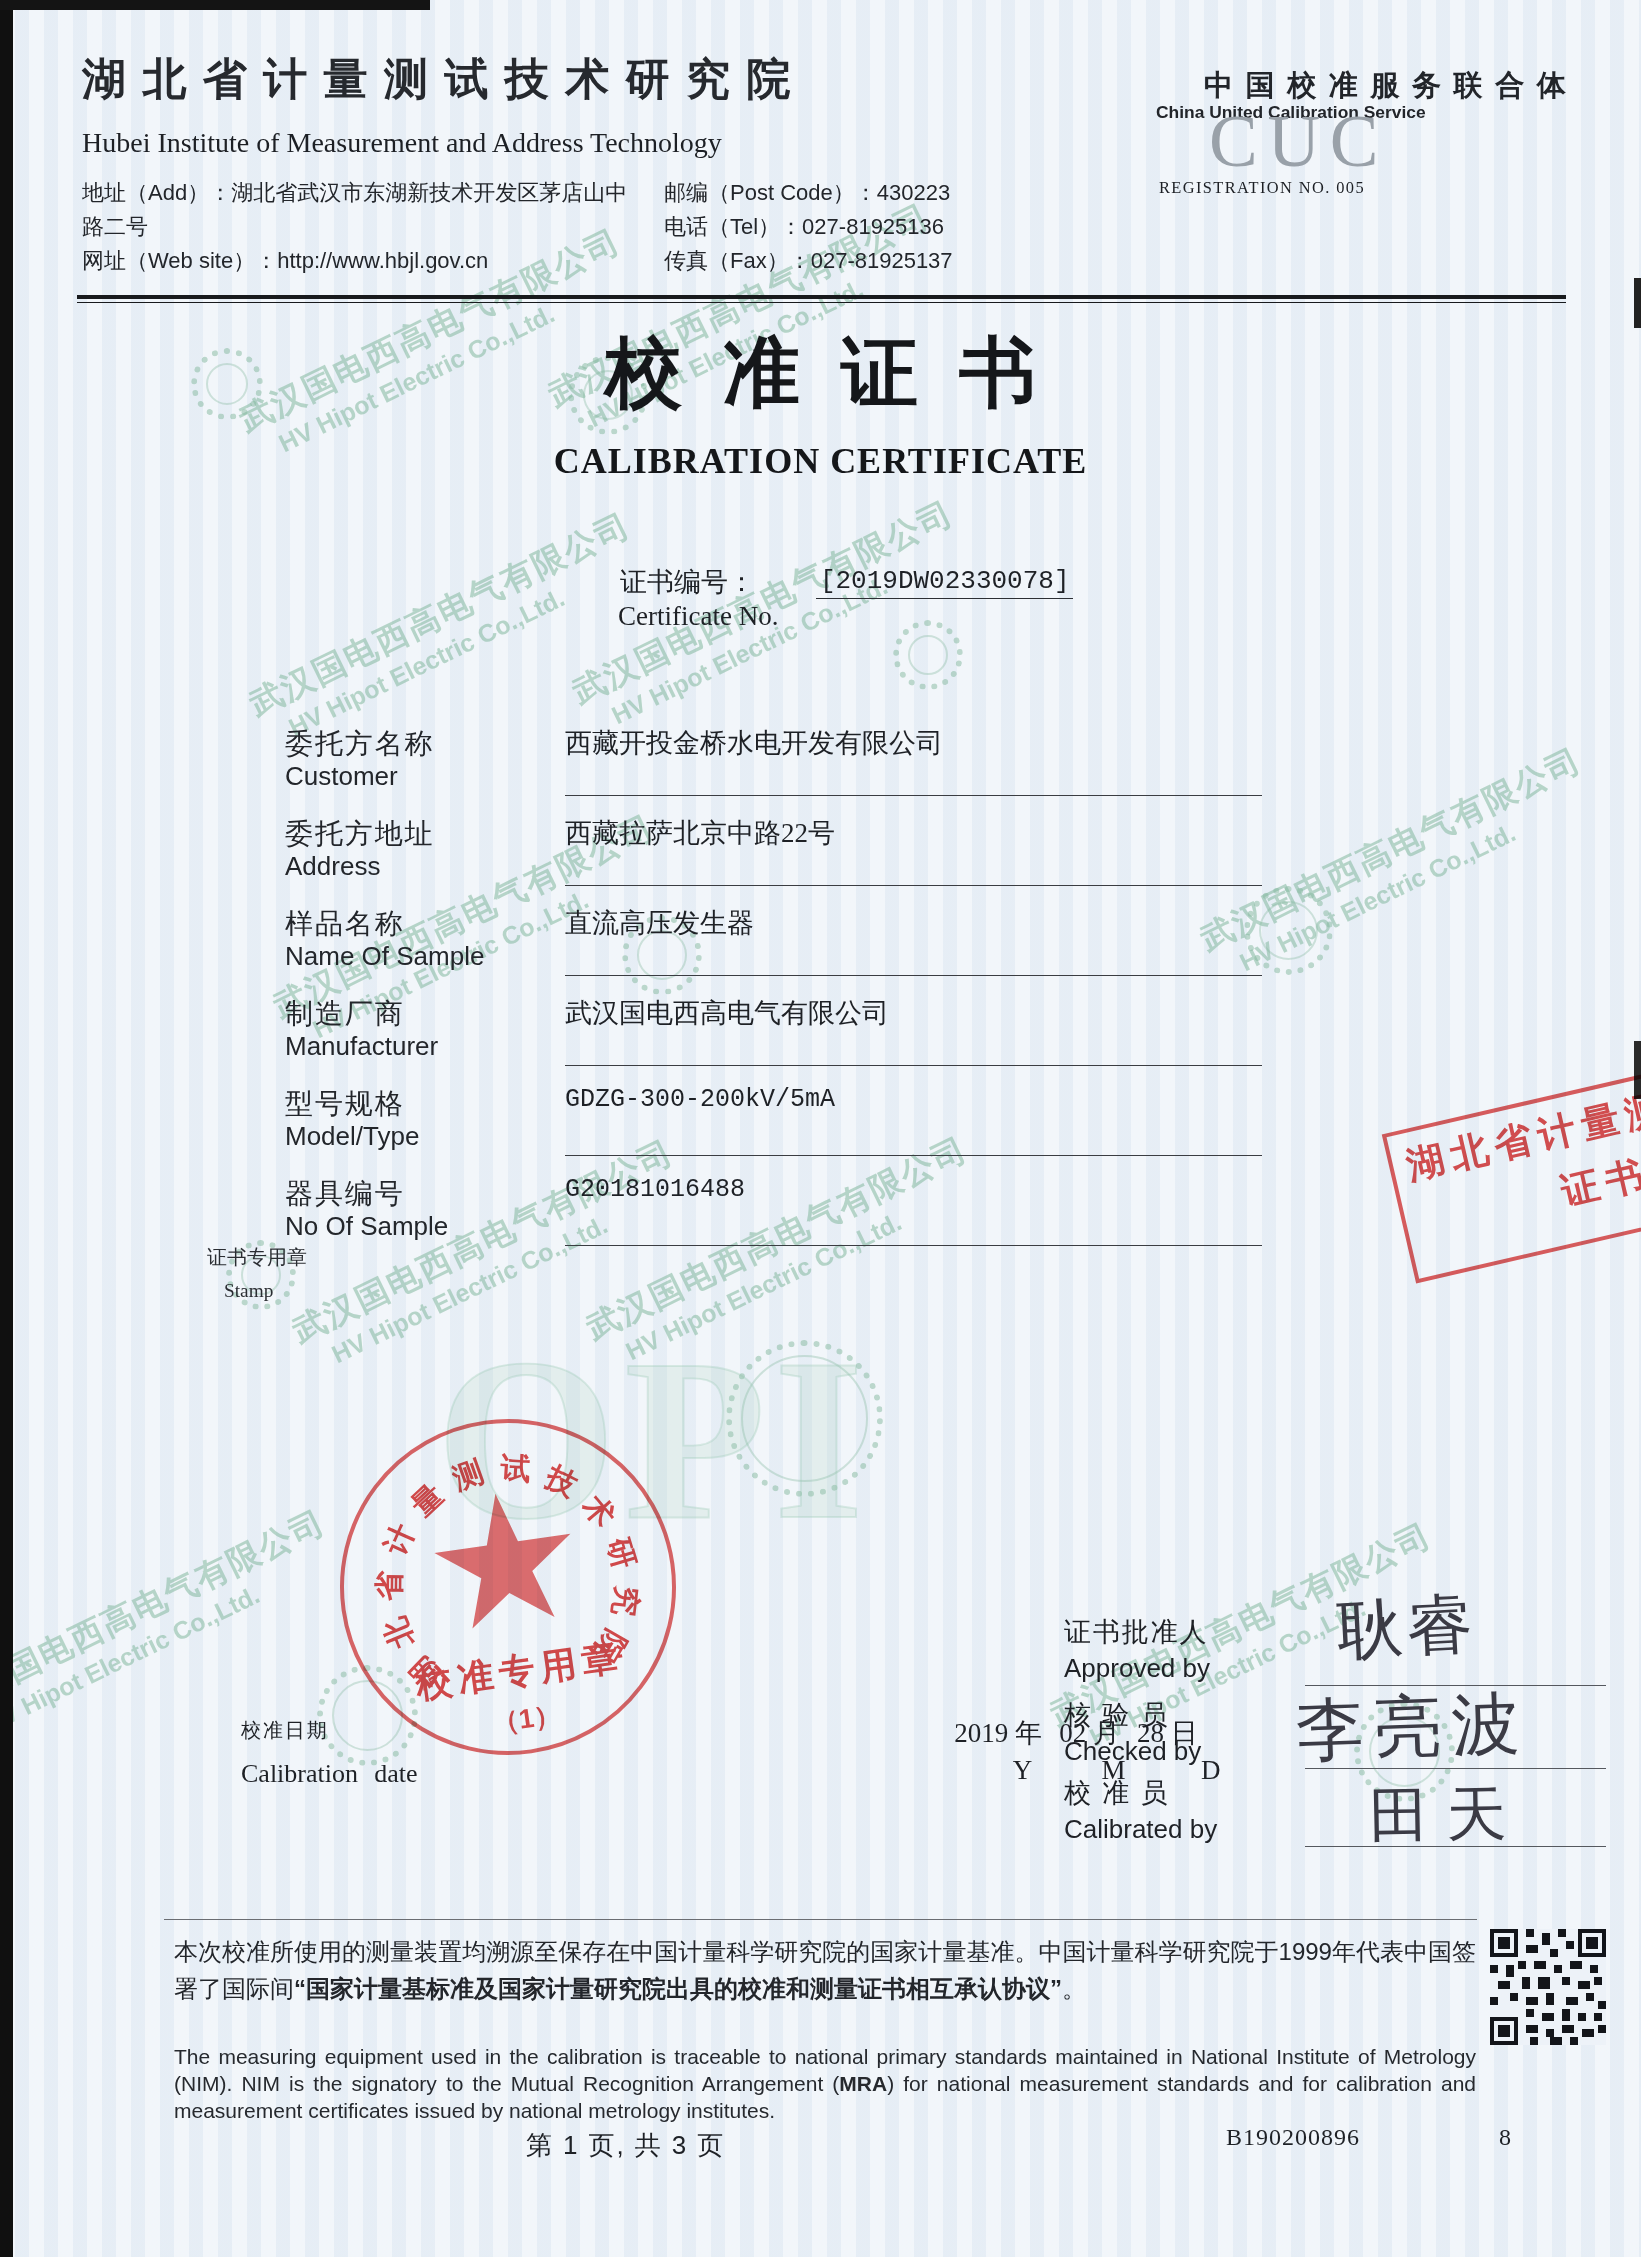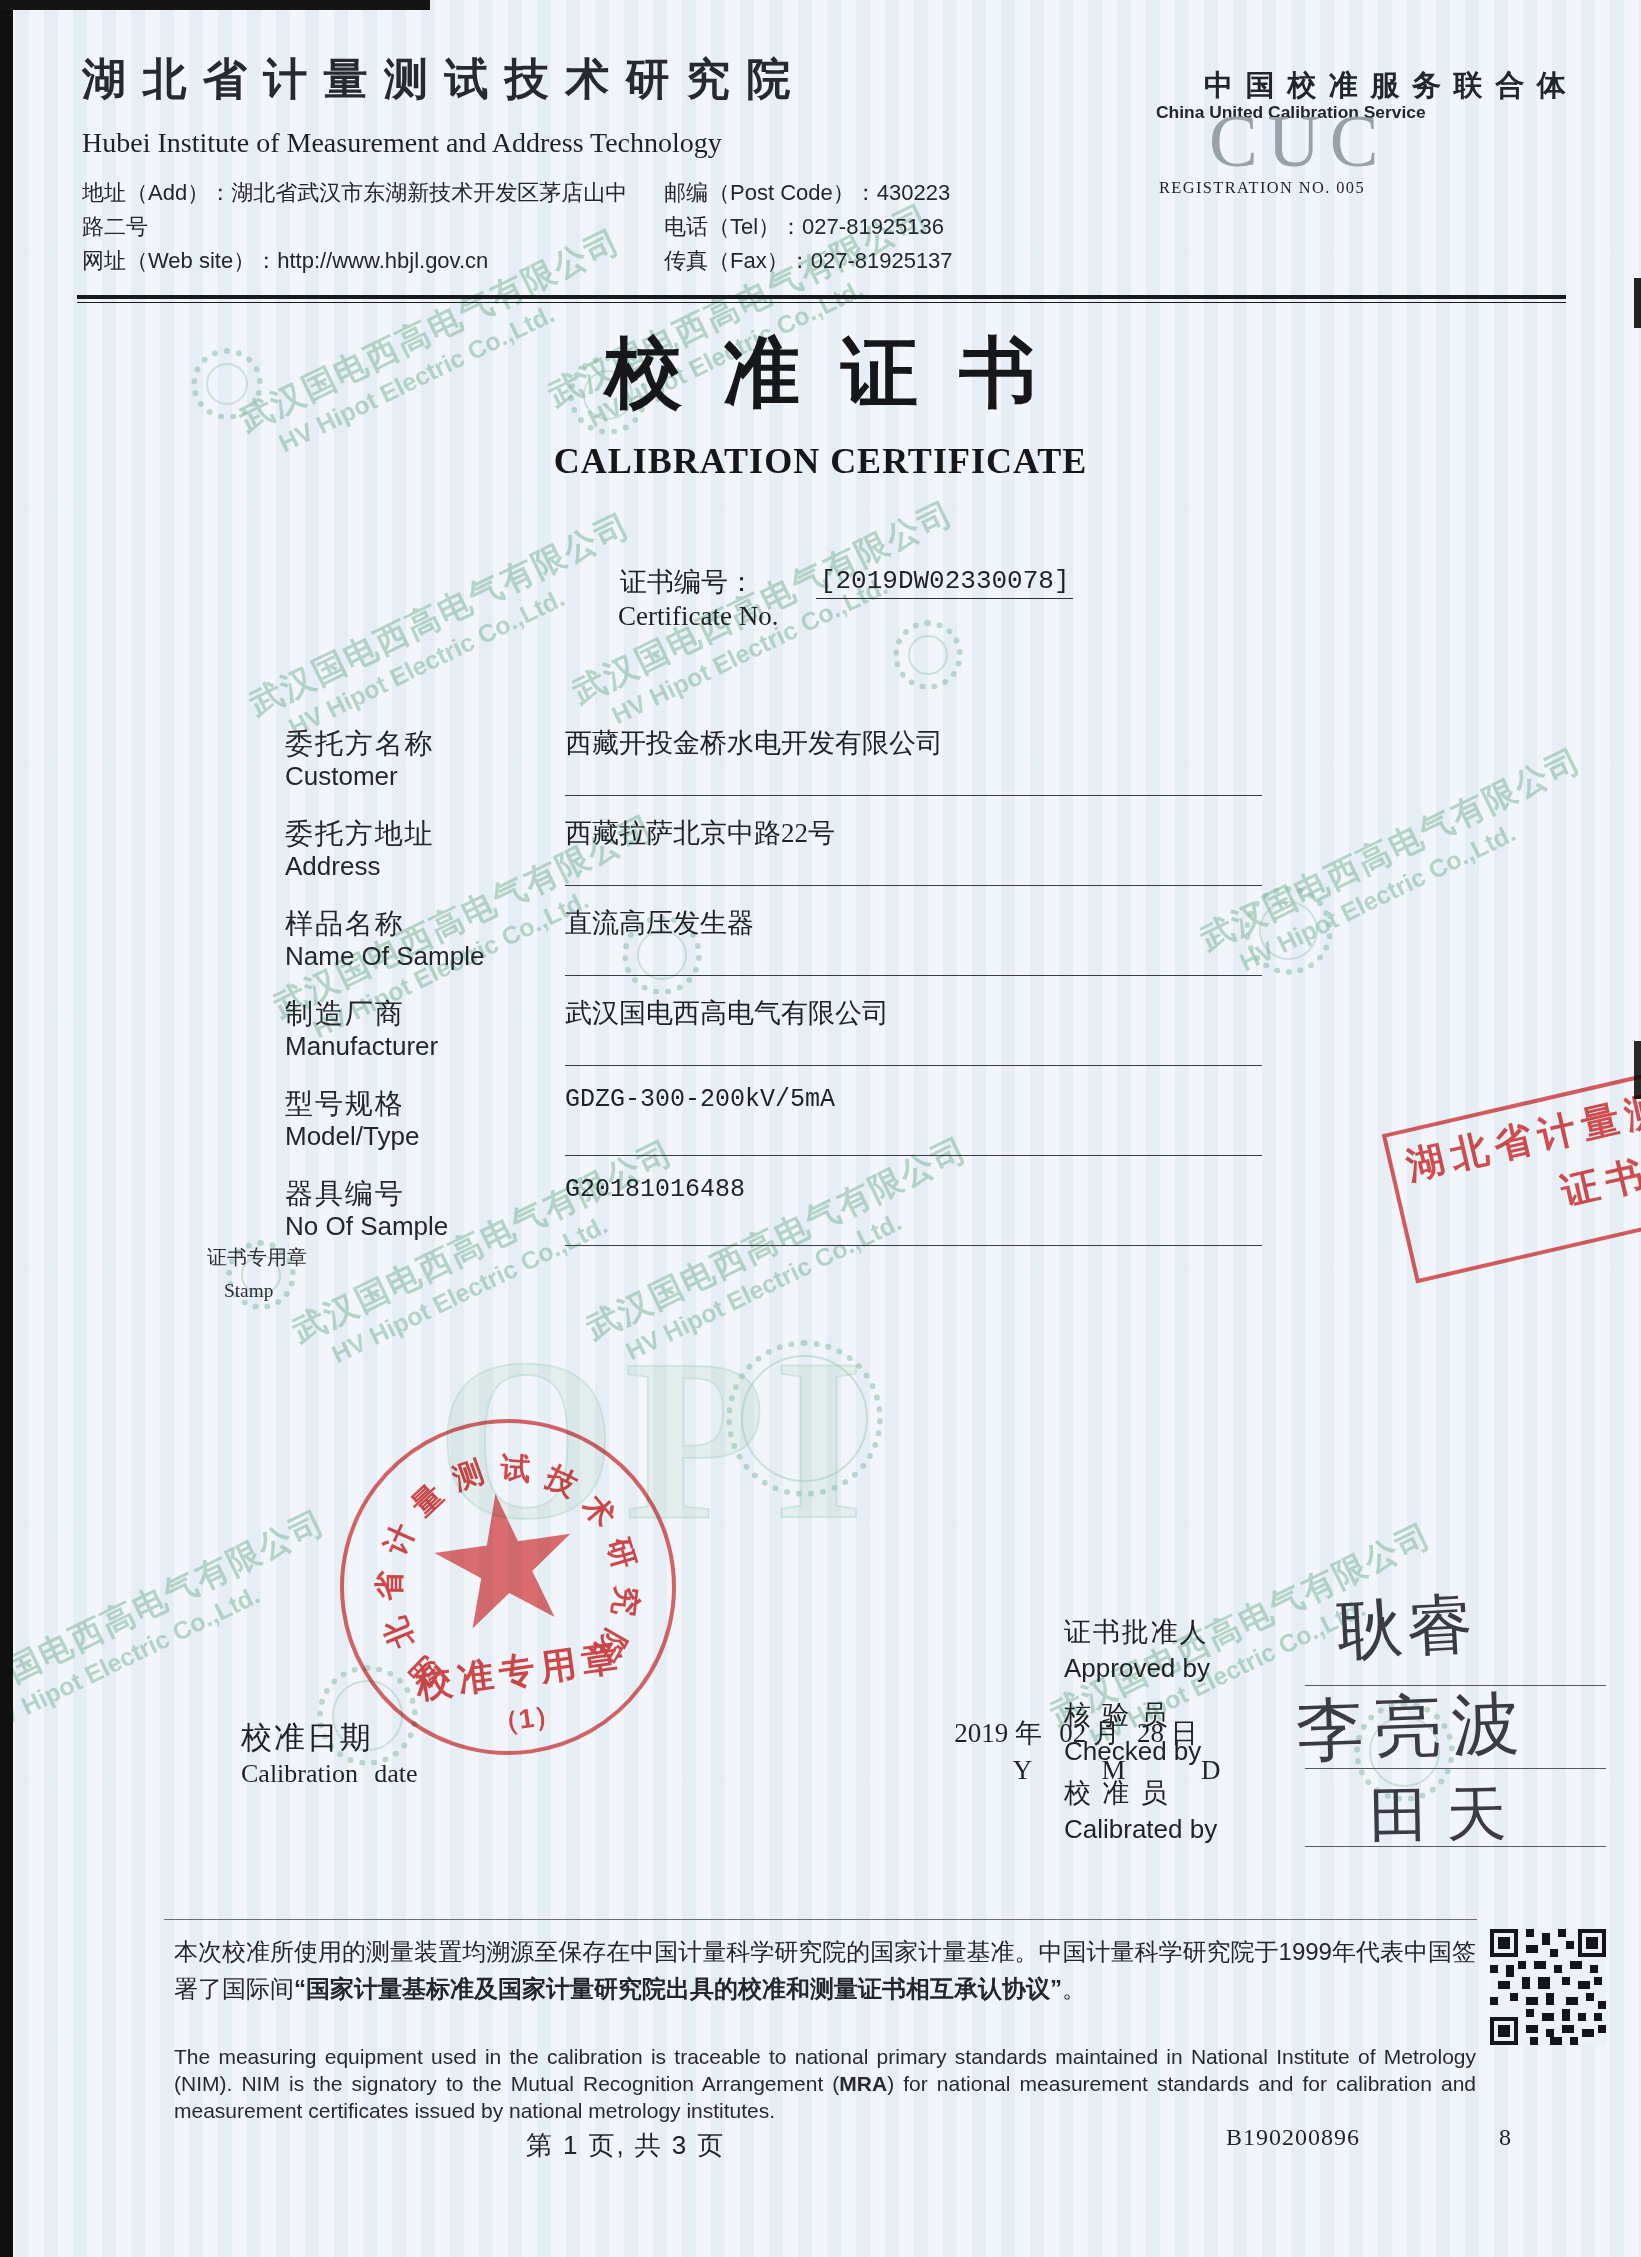--- a/index.html
+++ b/index.html
@@ -41,21 +41,21 @@
   .fields{left:285px;top:719px;width:1284px;}
   .f-row{position:relative;height:90px;}
   .f-cn{position:absolute;left:0;top:5.8px;font-size:28px;letter-spacing:1.9px;color:#23262b;}
   .f-en{position:absolute;left:0;top:42px;font-size:26px;color:#23262b;}
   .f-val{position:absolute;left:280px;top:0;width:697px;height:77px;border-bottom:1.4px solid #3a3d42;
          font-family:"Liberation Serif",serif;font-size:27px;padding-top:5.8px;box-sizing:border-box;}
   .f-val.mono{font-family:"Liberation Mono","DejaVu Sans Mono",monospace;font-size:25px;}
   .stamp-note-cn{left:207px;top:1244px;font-size:20px;color:#2a2d32;}
   .stamp-note-en{left:224px;top:1280px;font-family:"Liberation Serif",serif;font-size:19.3px;color:#2a2d32;}
   
-  .date-cn{left:241px;top:1717px;font-size:31px;letter-spacing:1.9px;}
+  .date-cn{left:241px;top:1717px;font-size:20px;letter-spacing:1.9px;}
   .date-en{left:241px;top:1759px;font-family:"Liberation Serif",serif;font-size:26px;word-spacing:9.7px;}
   .date-vals{left:915px;top:1715px;font-family:"Liberation Serif",serif;font-size:27px;display:flex;}
   .date-c1{width:127px;text-align:right;}
   .date-c2{width:95px;text-align:center;}
   .date-c3{width:95px;text-align:left;}
   .date-letters{left:915px;top:1755px;font-family:"Liberation Serif",serif;font-size:27px;display:flex;}
   .date-letters span{display:inline-block;}
   .dl1{width:127px;text-align:right;padding-right:9.7px;box-sizing:border-box;}
   .dl2{width:95px;text-align:right;padding-right:11.6px;box-sizing:border-box;}
   .dl3{width:95px;text-align:right;padding-right:11.6px;box-sizing:border-box;}

